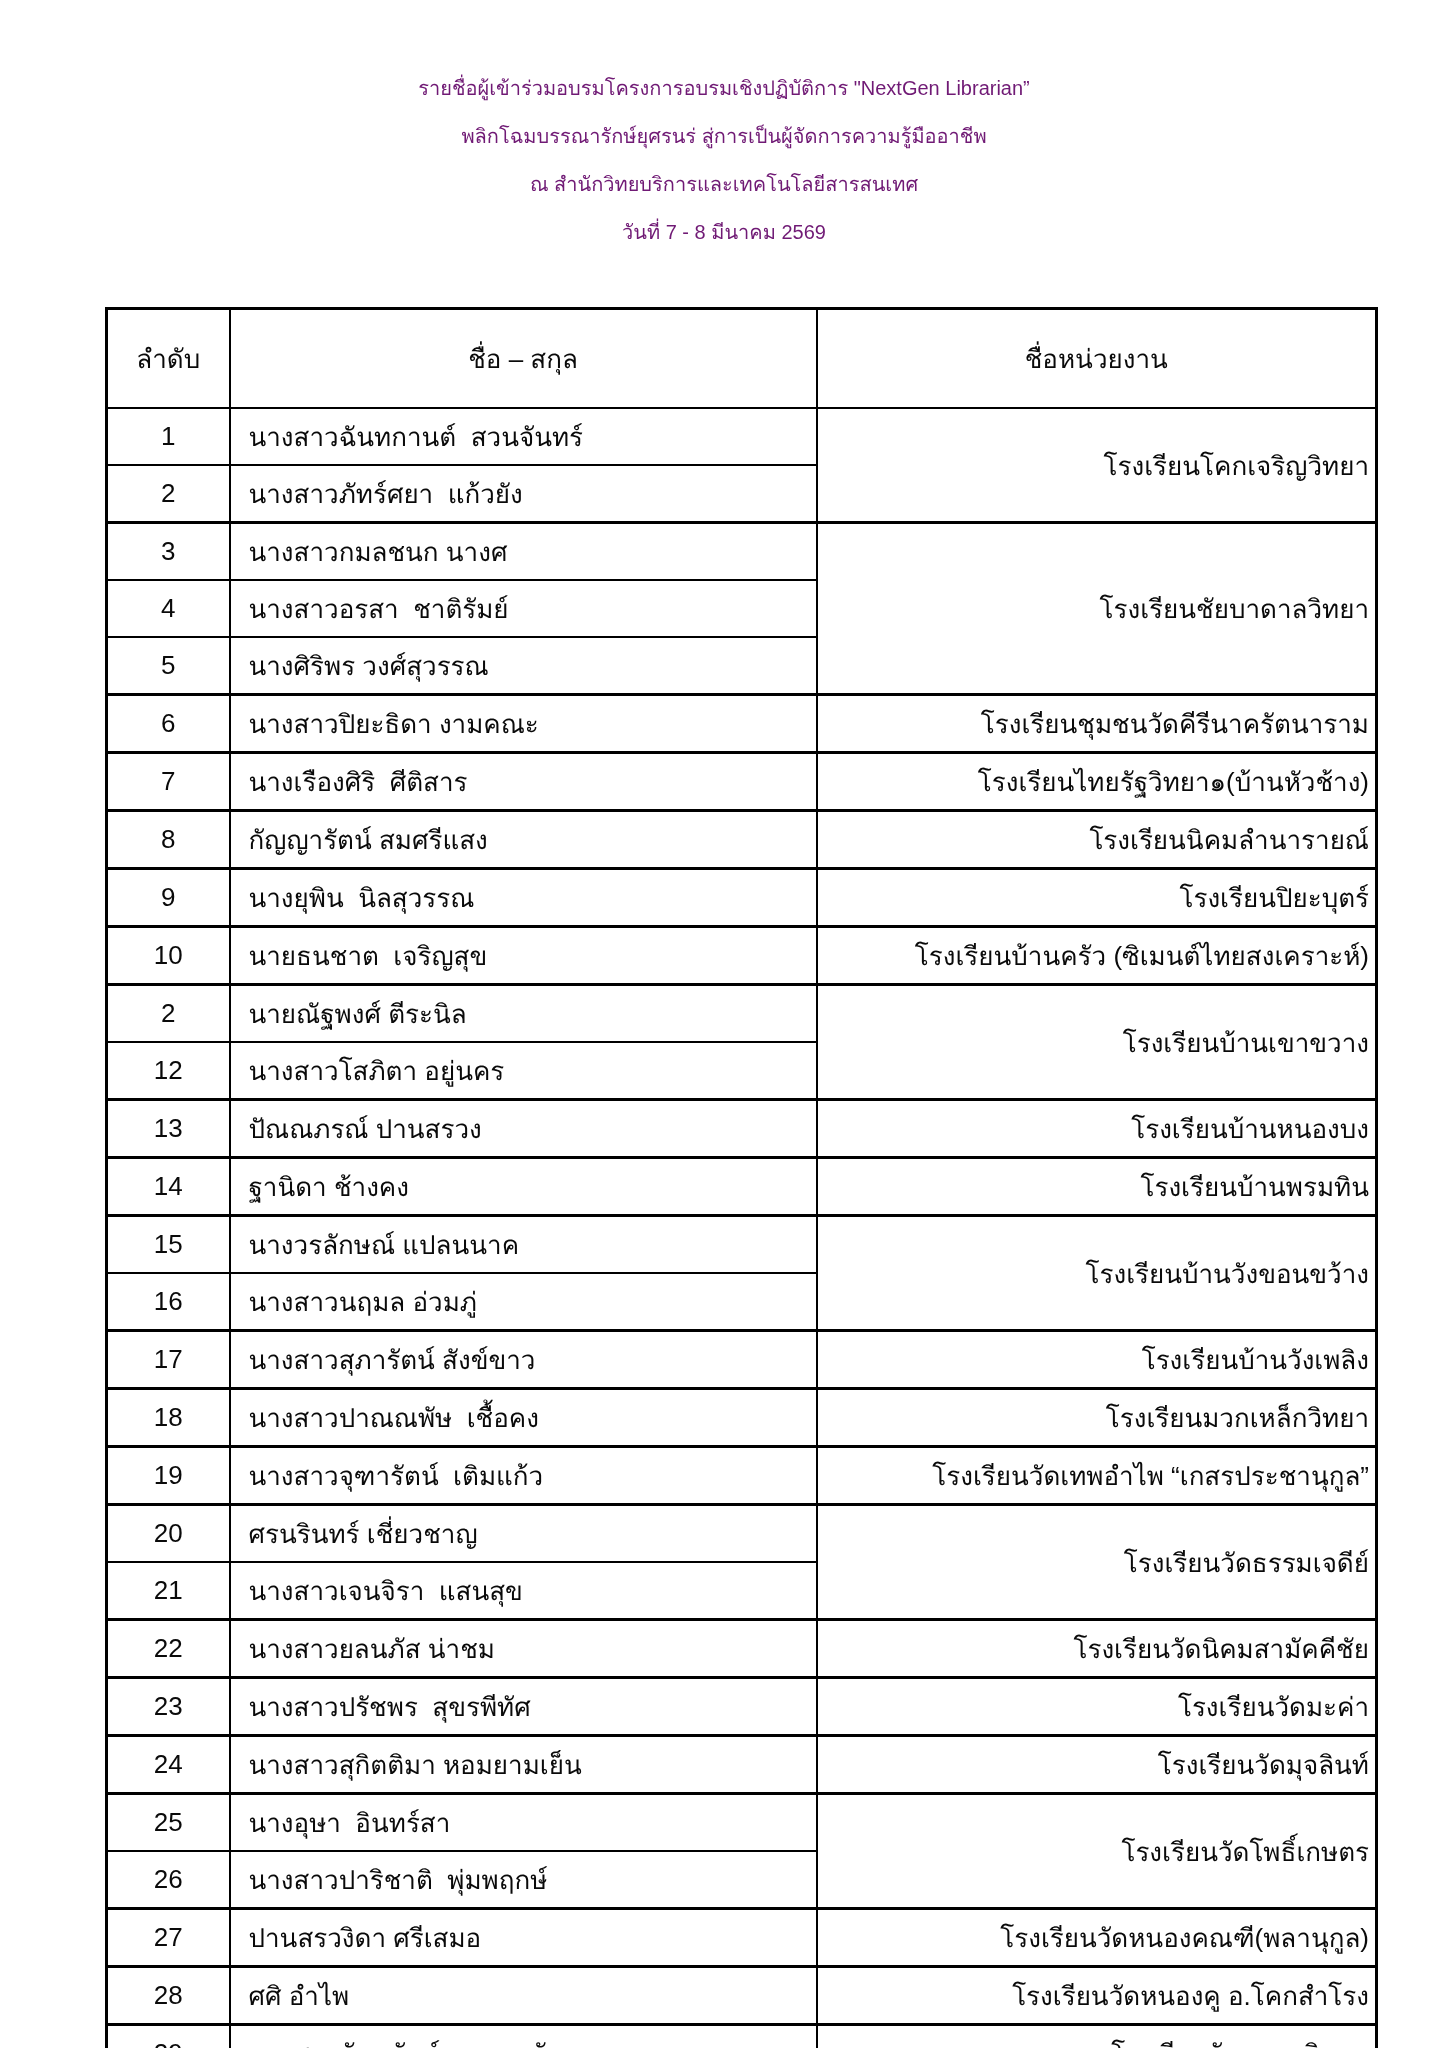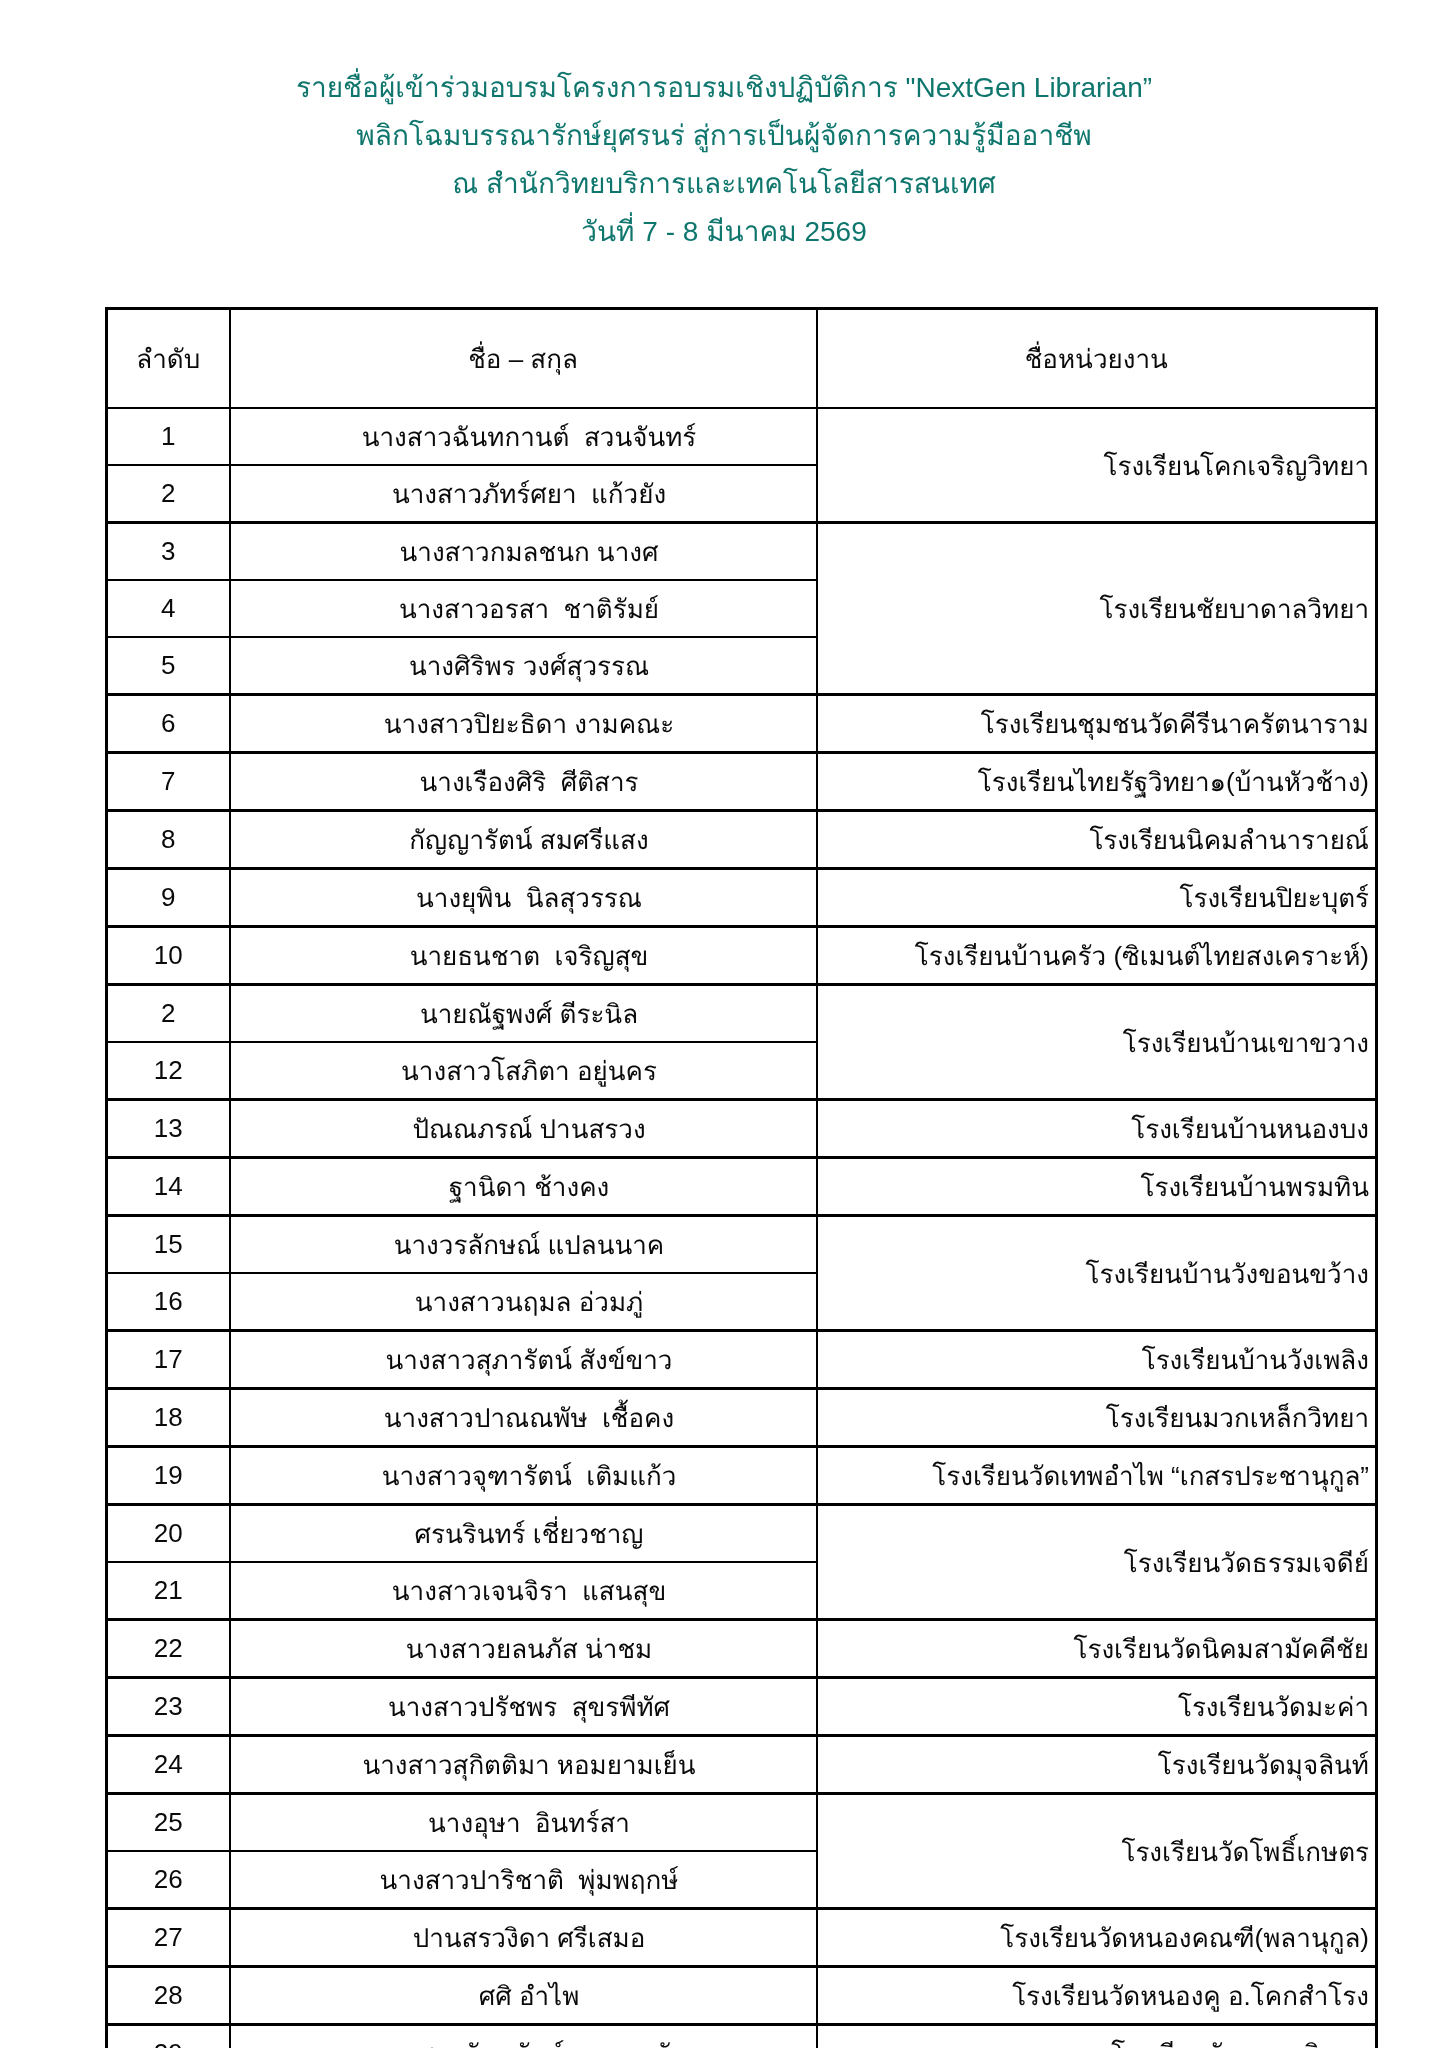--- a/index.html
+++ b/index.html
@@ -14,23 +14,23 @@
     width: 1448px;
     height: 2048px;
     background: #ffffff;
     overflow: hidden;
   }
   .title-block {
     padding-top: 64px;
     text-align: center;
   }
   .title-line {
-    font-size: 28px;
+    font-size: 20px;
     line-height: 48px;
-    color: #0f766e;
+    color: #701a75;
     white-space: pre-wrap;
   }
   table.roster {
     position: absolute;
     left: 105px;
     top: 307px;
     width: 1270px;
     border-collapse: collapse;
     table-layout: fixed;
     border: 3px solid #000;
@@ -47,21 +47,21 @@
     white-space: pre-wrap;
   }
   thead th {
     height: 95px;
     text-align: center;
     vertical-align: middle;
     border-bottom-width: 2px;
   }
   tbody td { height: 53px; vertical-align: middle; }
   td.no   { text-align: center; }
-  td.name { text-align: center; padding-left: 18px; padding-right: 6px; }
+  td.name { text-align: left; padding-left: 18px; padding-right: 6px; }
   td.org  { text-align: right; padding-left: 28px; padding-right: 6px; }
   tr.group td { border-top-width: 3px; }
   tr.sub td   { border-top-width: 1px; }
 </style>
 </head>
 <body>
 
 <div class="page">
 
   <div class="title-block">

